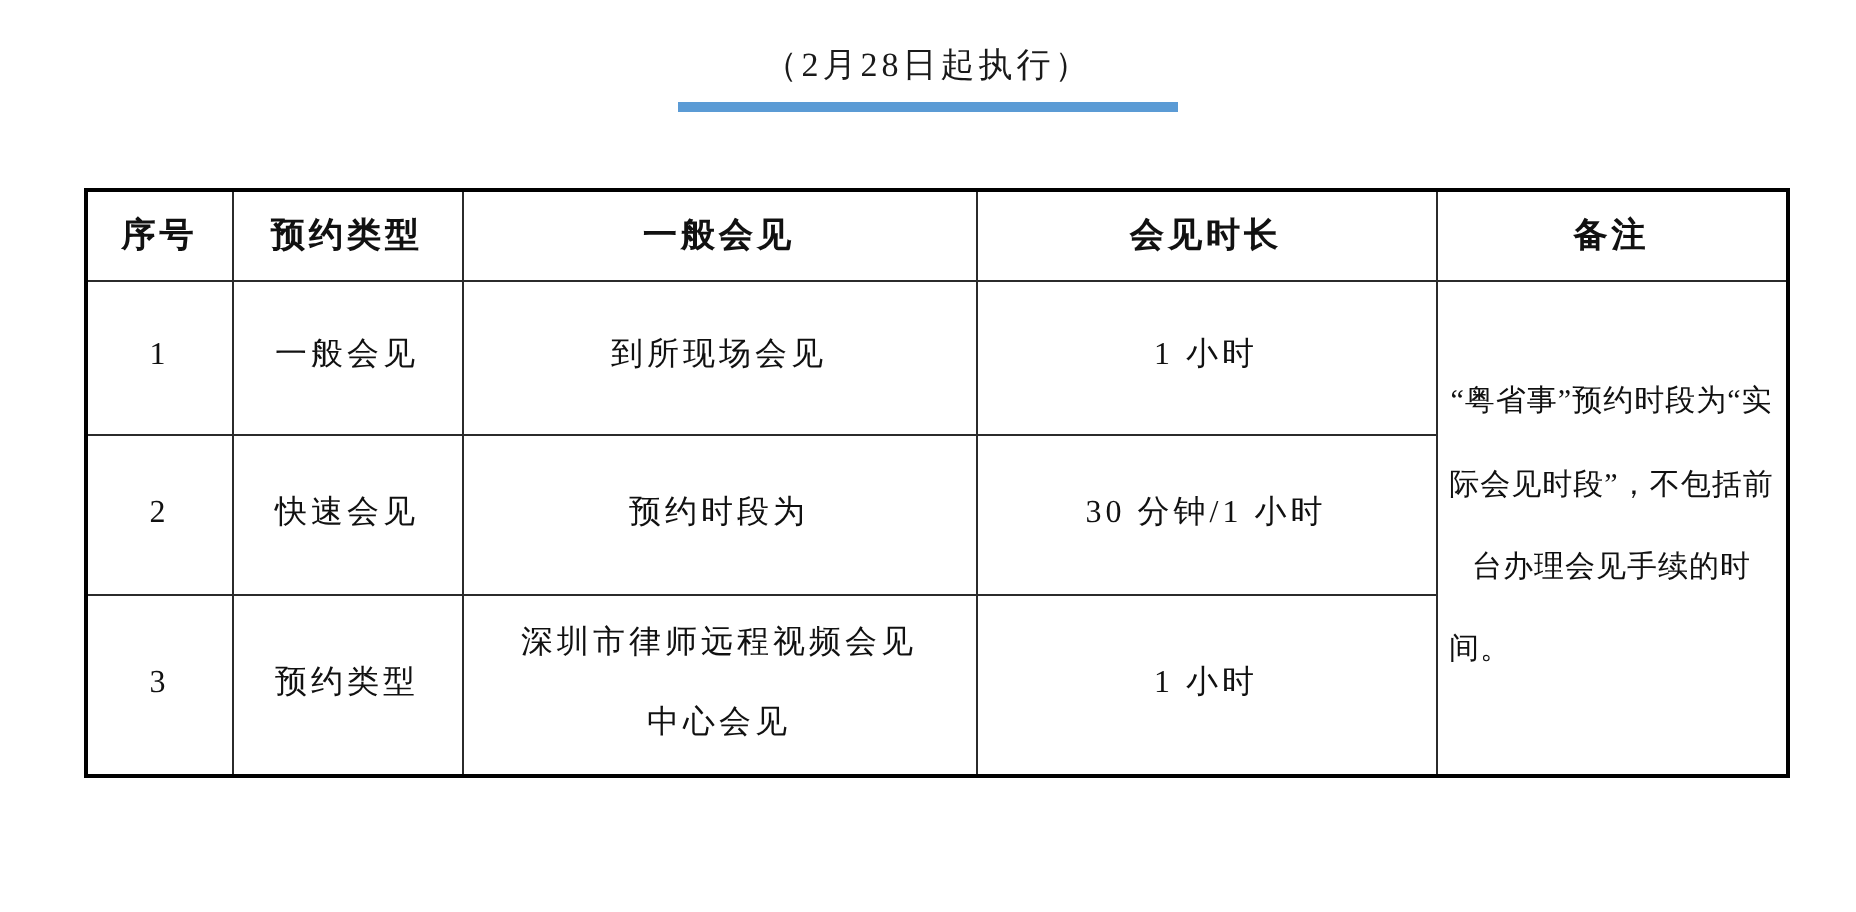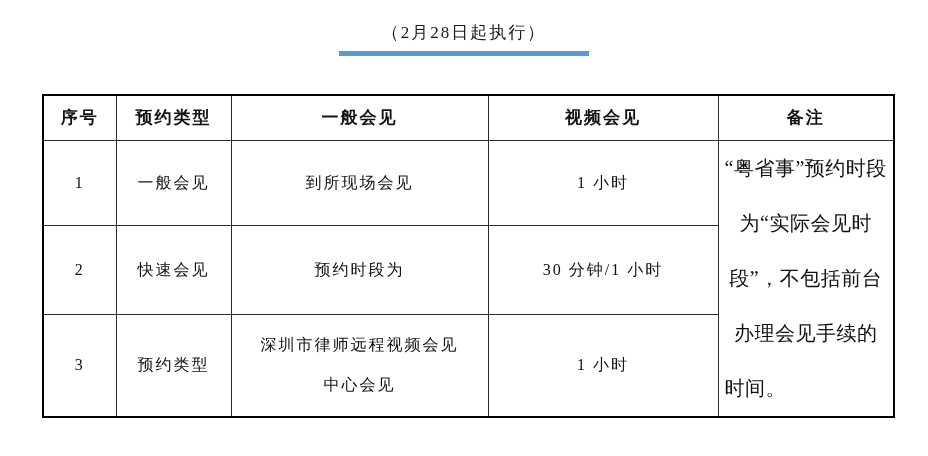--- a/index.html
+++ b/index.html
@@ -60,21 +60,21 @@
   td.cell {
     font-size: 16px;
     letter-spacing: 2px;
     line-height: 2.55;
   }
   tr.row-1 td { height: 77px; }
   tr.row-2 td { height: 80px; }
   tr.row-3 td { height: 73px; }
   td.form-cell { padding: 4px 22px; }
   td.remark-cell {
-    font-size: 20px;
+    font-size: 15px;
     letter-spacing: 0.5px;
     line-height: 2.75;
     padding: 0 6px;
     text-align: justify;
     text-align-last: left;
     vertical-align: middle;
   }
 </style>
 </head>
 <body>
@@ -92,21 +92,21 @@
       <col style="width:115px">
       <col style="width:257px">
       <col style="width:230px">
       <col style="width:176px">
     </colgroup>
     <tbody>
         <tr>
       <th class="col-head">序号</th>
       <th class="col-head">预约类型</th>
       <th class="col-head">一般会见</th>
-      <th class="col-head">视频会见</th>
+      <th class="col-head">会见时长</th>
       <th class="col-head">备注</th>
     </tr>
     <tr class="row-1">
       <td class="cell">1</td>
       <td class="cell">一般会见</td>
       <td class="cell form-cell">到所现场会见</td>
       <td class="cell">1 小时</td>
       <td class="remark-cell" rowspan="3">“粤省事”预约时段为“实际会见时段”，不包括前台办理会见手续的时间。</td>
     </tr>
     <tr class="row-2">

